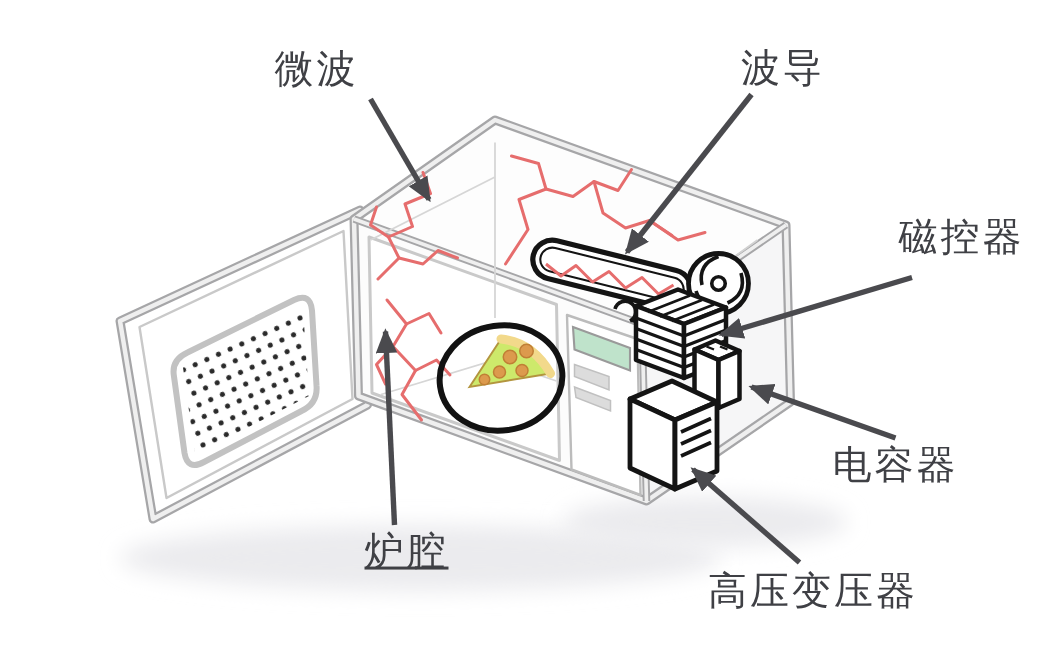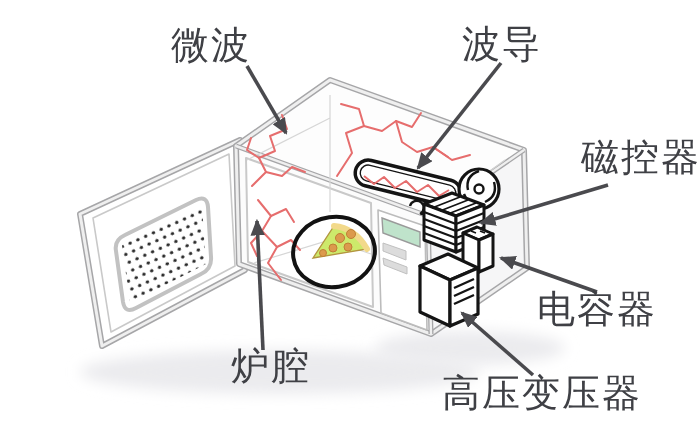--- a/index.html
+++ b/index.html
@@ -4,21 +4,21 @@
 <style>
   html,body { margin:0; padding:0; background:#ffffff; }
   .stage {
     position:relative; width:698px; height:442px;
     background:#ffffff; overflow:hidden;
     font-family:"Liberation Sans","DejaVu Sans",sans-serif;
   }
   .stage svg { position:absolute; left:0; top:0; }
   .diagram-label {
     position:absolute; transform:translate(-50%,-50%);
-    font-size:38px; line-height:1.1; letter-spacing:2px;
+    font-size:26px; line-height:1.1; letter-spacing:2px;
     color:#3f4045; white-space:nowrap; user-select:none;
   }
 </style>
 </head>
 <body>
 
 <div class="stage">
 
   <svg width="698" height="442" viewBox="0 0 698 442">
     <defs>
@@ -138,19 +138,19 @@
       <line x1="247" y1="66" x2="286" y2="133" marker-end="url(#arrowhead)"></line>
       <line x1="501" y1="63" x2="418" y2="168" marker-end="url(#arrowhead)"></line>
       <line x1="608" y1="185" x2="481" y2="223" marker-end="url(#arrowhead)"></line>
       <line x1="597" y1="292" x2="501" y2="258" marker-end="url(#arrowhead)"></line>
       <line x1="533" y1="375" x2="462" y2="313" marker-end="url(#arrowhead)"></line>
       <line x1="263" y1="350" x2="257" y2="221" marker-end="url(#arrowhead)"></line>
     </g>
   </svg>
 
   <div class="diagram-label" style="left:211px; top:46px;">微波</div>
-  <div class="diagram-label" style="left:502px; top:45px;">波导</div>
+  <div class="diagram-label" style="left:522px; top:45px;">波导</div>
   <div class="diagram-label" style="left:605px; top:158px;margin-left:36px;">磁控器</div>
   <div class="diagram-label" style="left:542px; top:394px;">高压变压器</div>
   <div class="diagram-label" style="left:597px; top:310px;">电容器</div>
-  <div class="diagram-label" style="left:271px; top:367px;">炉腔</div>
+  <div class="diagram-label" style="left:271px; top:367px;text-decoration:underline;">炉腔</div>
 
 </div>
 
 </body></html>

